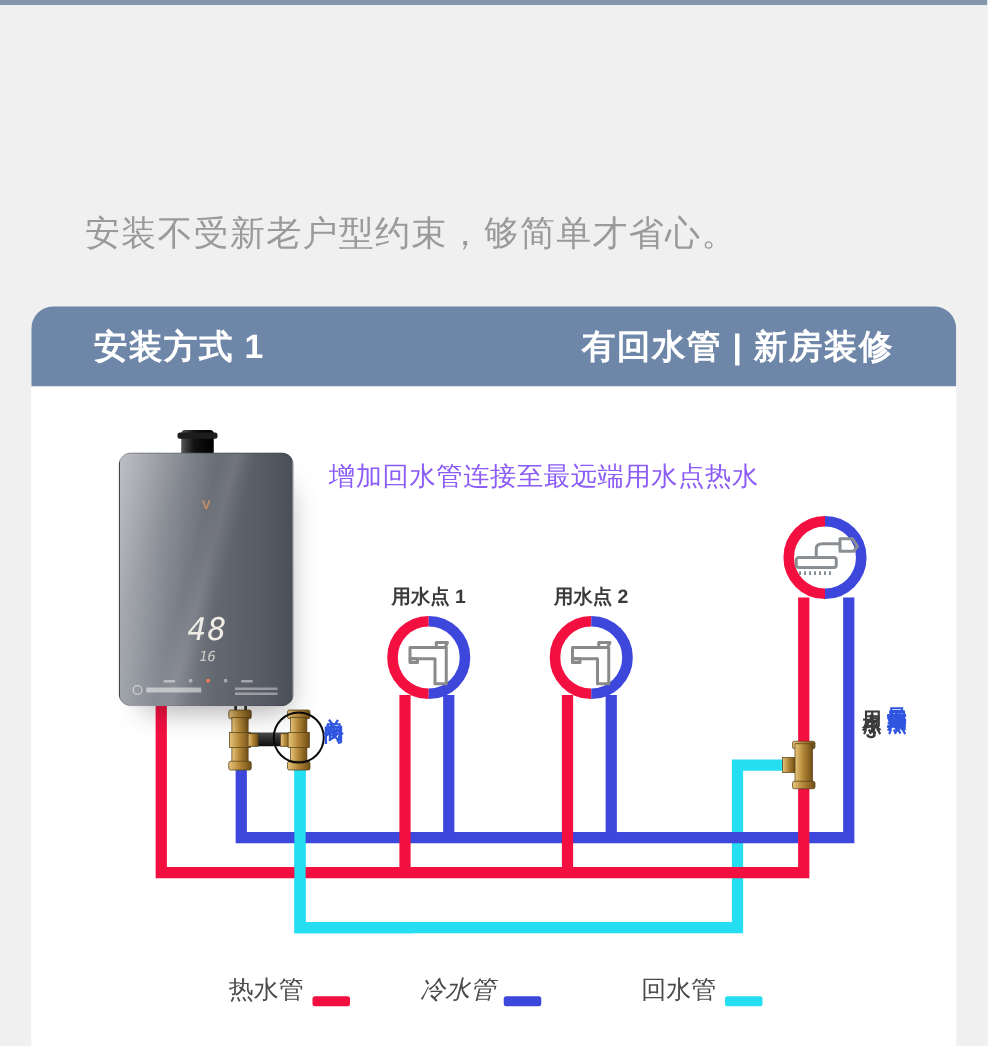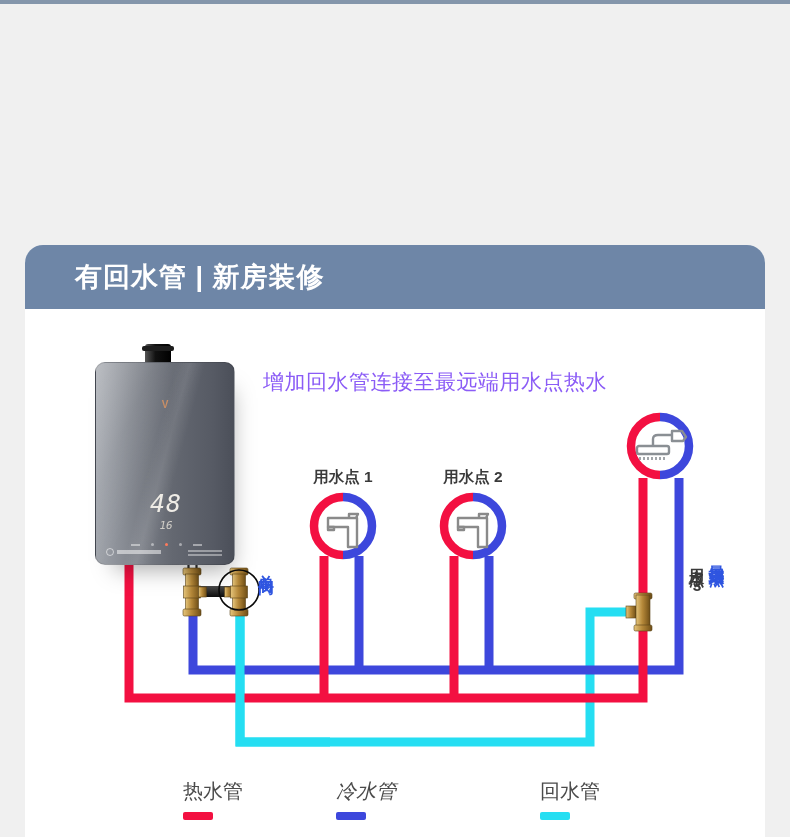--- a/index.html
+++ b/index.html
@@ -57,34 +57,36 @@
   .touchrow i{display:block;width:9px;height:2px;background:rgba(255,255,255,.45);}
   .touchrow i.dot{width:3px;height:3px;border-radius:50%;}
   .touchrow i.hotdot{width:3px;height:3px;border-radius:50%;background:#ff7a5c;}
   .strip-l{position:absolute;left:10px;bottom:8px;display:flex;align-items:center;gap:3px;}
   .strip-l b{width:6px;height:6px;border-radius:50%;border:1px solid rgba(255,255,255,.55);}
   .strip-l i{width:44px;height:4px;background:rgba(255,255,255,.5);}
   .strip-r{position:absolute;right:12px;bottom:8px;width:34px;}
   .strip-r i{display:block;width:34px;height:2.5px;background:rgba(255,255,255,.4);margin-top:1.5px;}
 
   
-  .legend-item{position:absolute;top:778px;display:flex;align-items:flex-start;gap:7px;flex-direction:column;}
-  #leg-hot{left:183px;} #leg-cold{left:336px;font-style:italic;} #leg-ret{left:540px;}
+  .legend-item{position:absolute;top:778px;display:flex;align-items:flex-end;gap:7px;}
+  #leg-hot{left:183px;} #leg-cold{left:336px;font-style:italic;} #leg-ret{left:513px;}
   .legend-item span{font-size:20px;color:#4b4b4b;}
   .legend-item i{width:30px;height:8px;border-radius:2px;display:block;}
 </style>
 </head>
 <body>
 
 <div id="stage">
   <div id="topbar"></div>
 
+  <div class="page-subtitle">安装不受新老户型约束，够简单才省心。</div>
 
   <div class="card">
     <div class="card-header">
+      <span>安装方式 1</span>
       <span>有回水管 | 新房装修</span>
     </div>
   </div>
 
   <svg id="pipes" width="790" height="837" viewBox="0 0 790 837">
     <defs>
       <linearGradient id="gold" x1="0" y1="0" x2="1" y2="0">
         <stop offset="0" stop-color="#e6c67c"></stop>
           <stop offset="0.45" stop-color="#b6893a"></stop>
         <stop offset="0.8" stop-color="#8a6423"></stop>

